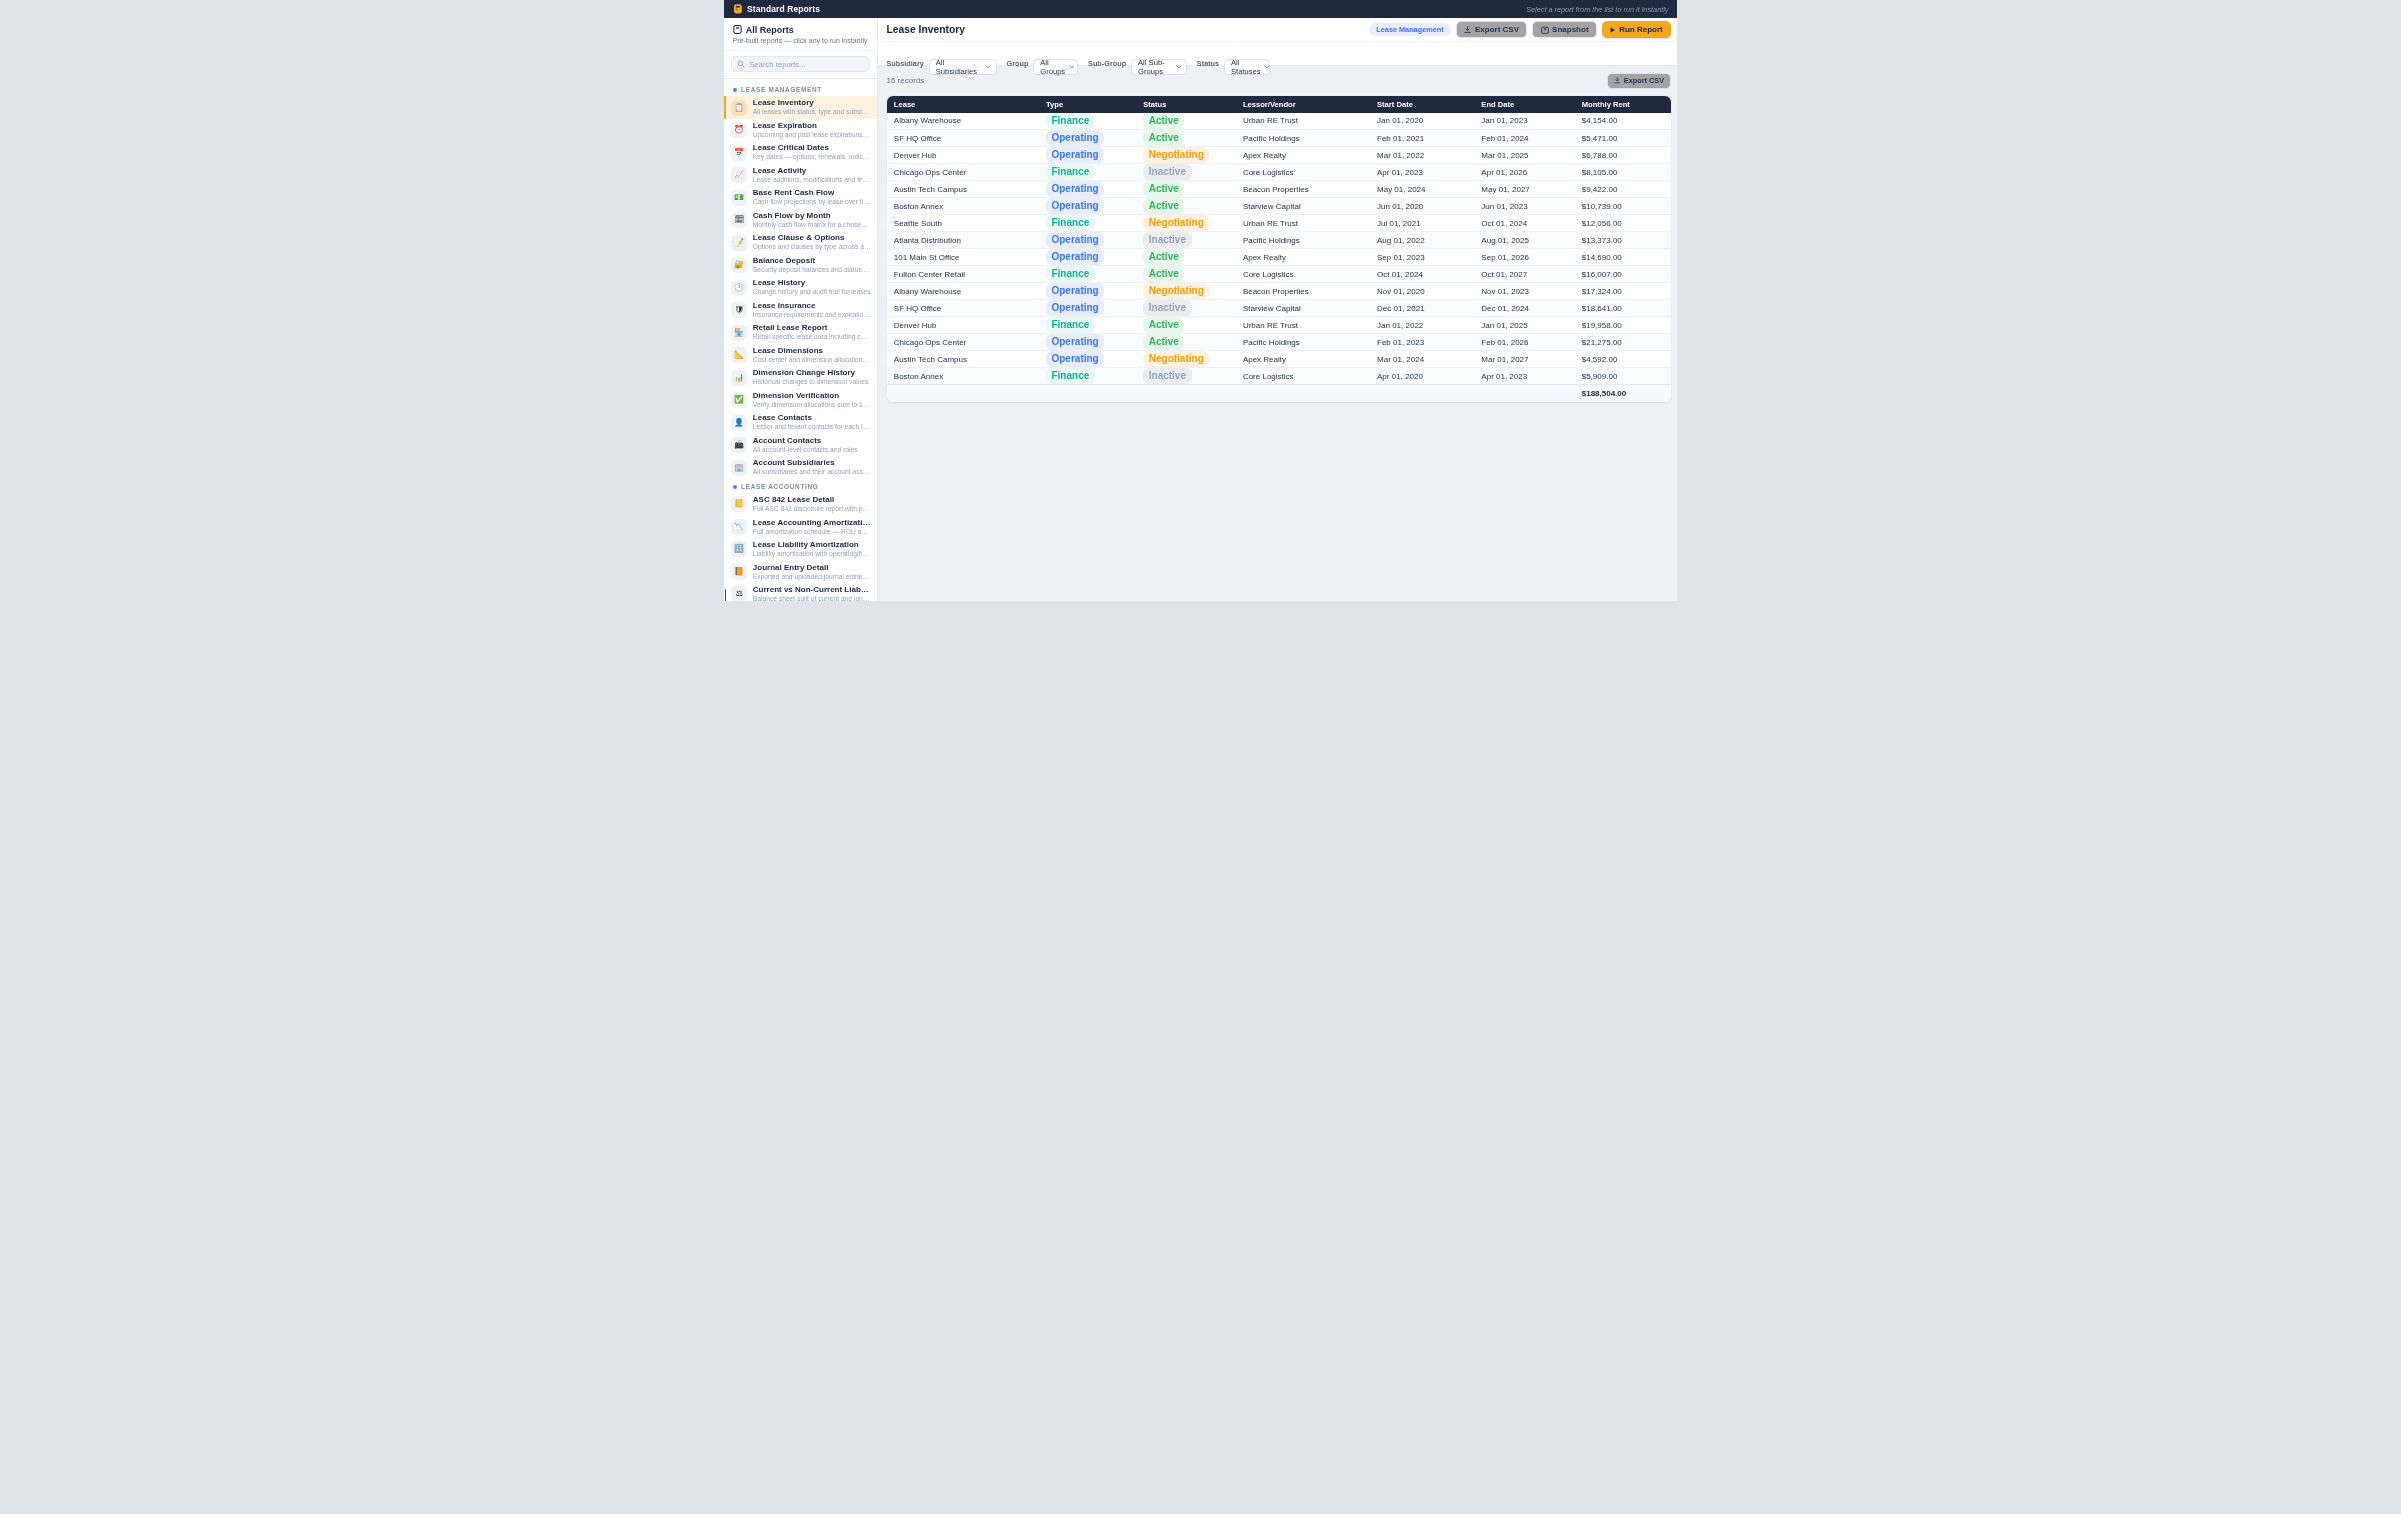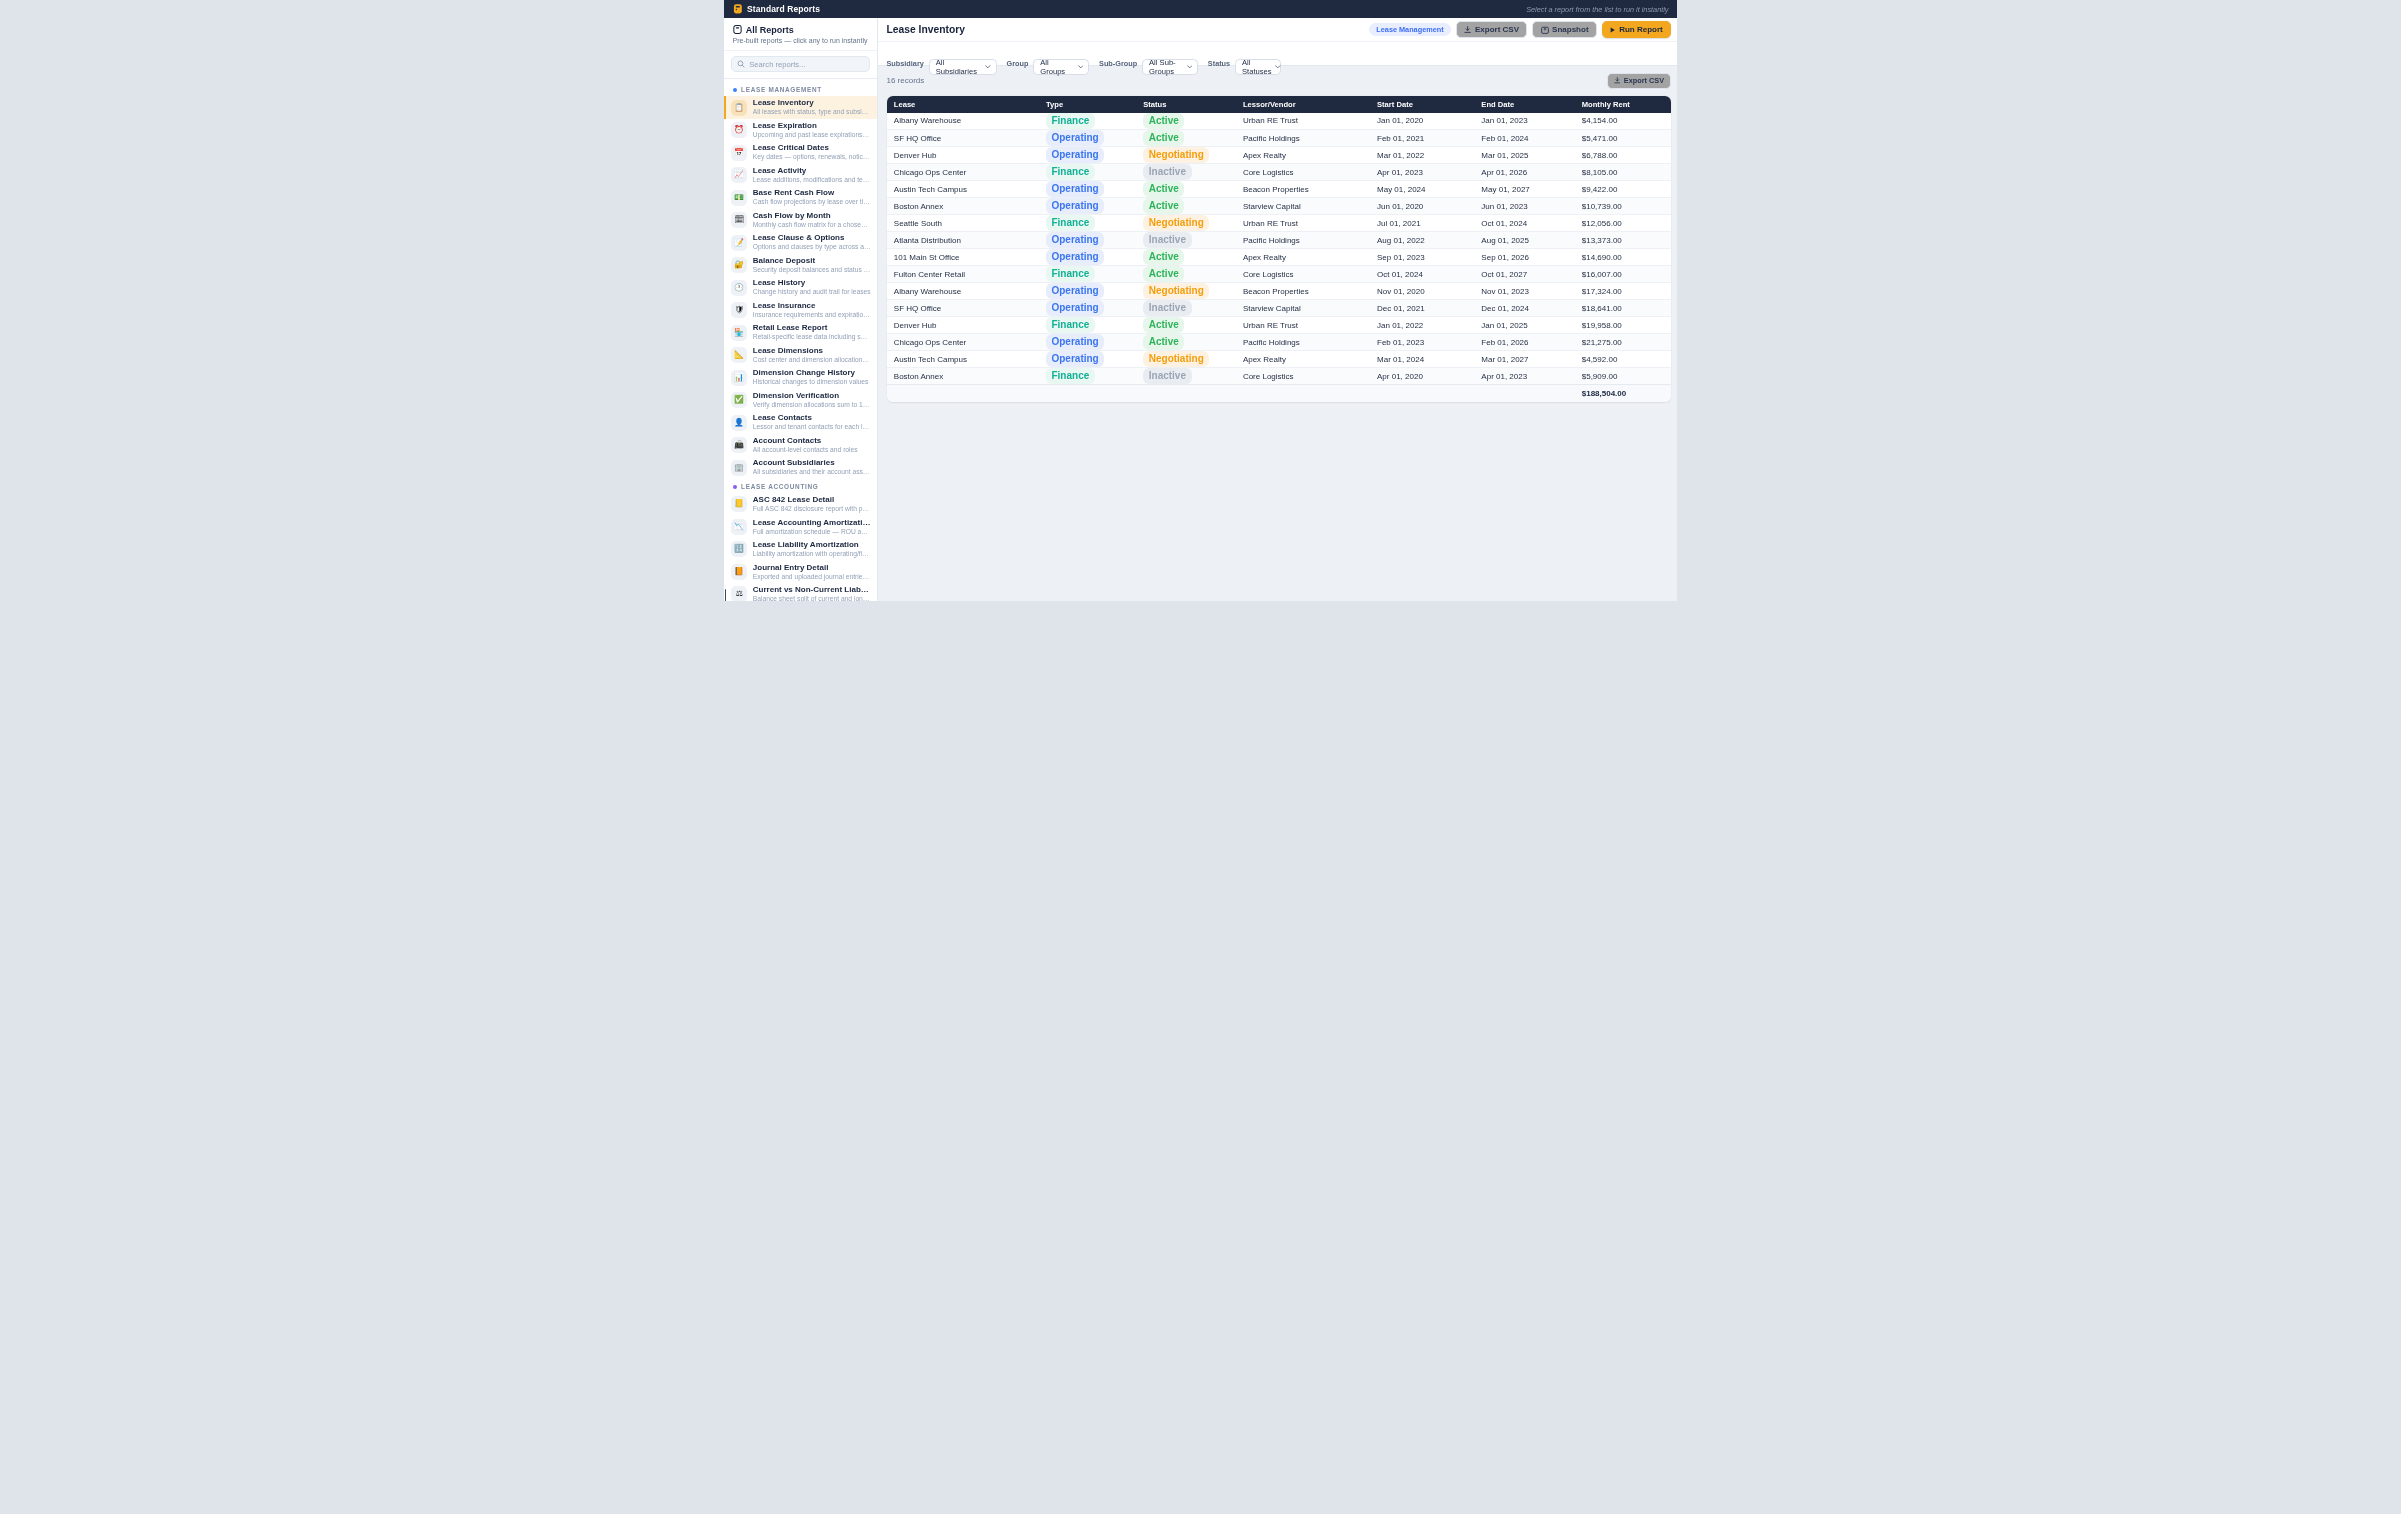--- a/index.html
+++ b/index.html
@@ -375,21 +375,21 @@
       <span class="sel-val">All Subsidiaries</span>
       <span>
               <svg width="5.5" height="3.6" viewBox="0 0 10 6">
                 <path d="M1 1l4 4 4-4" fill="none" stroke="#44506a" stroke-width="1.4" stroke-linecap="round" stroke-linejoin="round"></path>
               </svg>
             </span>
     </span>
         </div>
         <div class="f-group">
           <span class="f-label">Group</span>
-    <span class="select" style="width:56px">
+    <span class="select" style="width:45px">
       <span class="sel-val">All Groups</span>
       <span>
               <svg width="5.5" height="3.6" viewBox="0 0 10 6">
                 <path d="M1 1l4 4 4-4" fill="none" stroke="#44506a" stroke-width="1.4" stroke-linecap="round" stroke-linejoin="round"></path>
               </svg>
             </span>
     </span>
         </div>
         <div class="f-group">
           <span class="f-label">Sub-Group</span>

